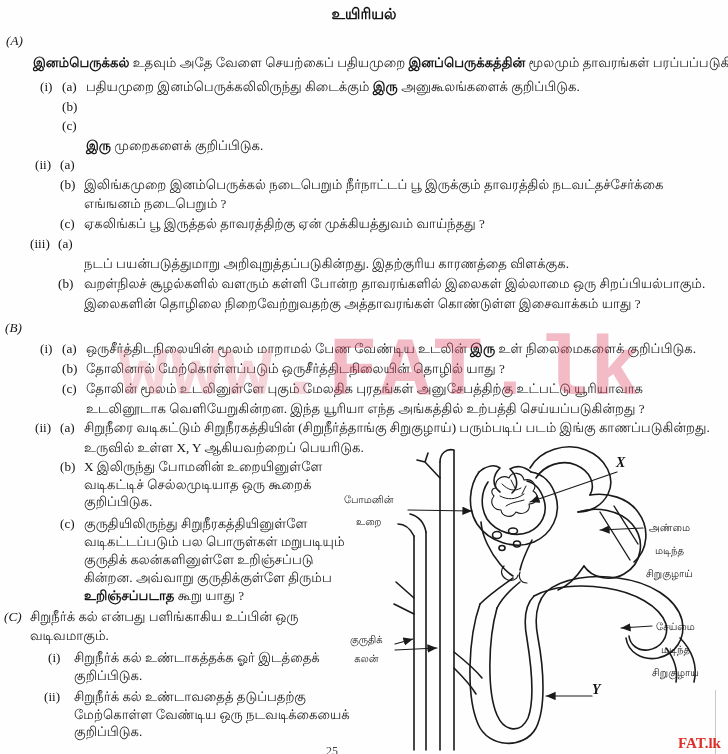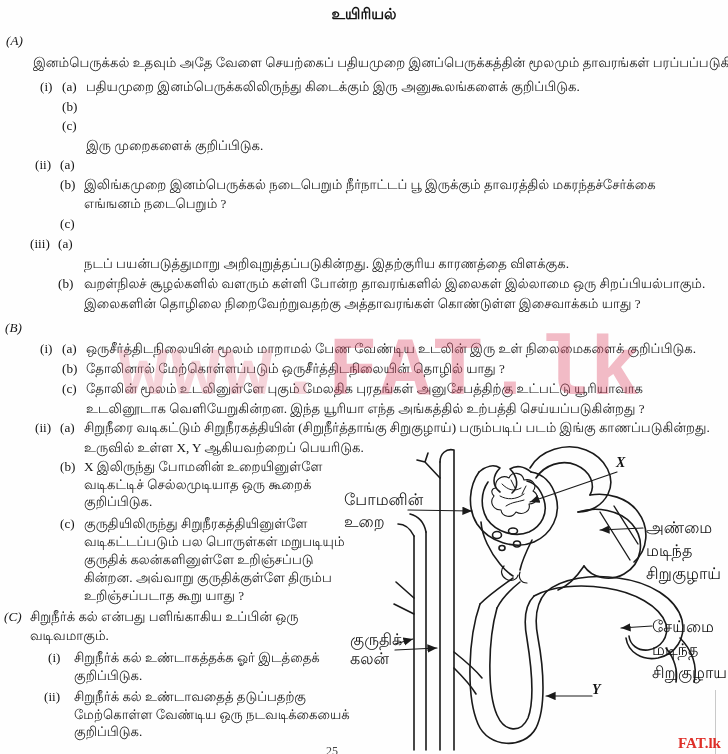--- a/index.html
+++ b/index.html
@@ -7,22 +7,22 @@
     width:728px;height:754px;position:relative;overflow:hidden;
     background:#fefefe;color:#141414;
     font-family:"Liberation Serif", serif;
   }
   .title{position:absolute;left:0;top:6px;width:728px;text-align:center;
          font-size:15px;font-weight:bold;}
   .ln{position:absolute;left:0;top:0;width:728px;height:19px;
       font-size:13.2px;white-space:nowrap;}
   .at{position:absolute;top:0;white-space:nowrap;}
   .it{font-style:italic;}
-  b{font-weight:400;margin-top:24px;}
-  .lbl{position:absolute;font-size:16px;white-space:nowrap;z-index:4;}
+  b{font-weight:700;margin-top:24px;}
+  .lbl{position:absolute;font-size:10px;white-space:nowrap;z-index:4;text-align:center;}
   .lbl div{white-space:nowrap;}
   .xy{position:absolute;font-size:14px;font-style:italic;font-weight:600;z-index:4;}
   .wm{position:absolute;left:118px;top:330px;z-index:9;pointer-events:none;
       font-family:Liberation Mono, monospace;font-weight:bold;
       font-size:84px;letter-spacing:2px;line-height:1;}
   .wm .p1{color:rgba(229,118,140,0.30);}
   .wm .p2{color:rgba(222,70,100,0.36);}
   .brand{position:absolute;left:678px;top:735px;font-size:15px;font-weight:bold;
          color:#df2f28;z-index:8;}
   .pg{position:absolute;left:326px;top:744px;font-size:12px;color:#444;}
@@ -56,27 +56,28 @@
 <div class="ln" style="top:138px">
   <span class="at" style="left:86px"><b>இரு</b><span> முறைகளைக் குறிப்பிடுக.</span></span>
 </div>
 
 <div class="ln" style="top:157px">
   <span class="at" style="left:35px">(ii)</span>
   <span class="at" style="left:60px">(a)</span>
 </div>
 <div class="ln" style="top:177px">
   <span class="at" style="left:60px">(b)</span>
-  <span class="at" style="left:84px">இலிங்கமுறை இனம்பெருக்கல் நடைபெறும் நீர்நாட்டப் பூ இருக்கும் தாவரத்தில் மகரந்தச்சேர்க்கை</span>
+  <span class="at" style="left:84px">இலிங்கமுறை இனம்பெருக்கல் நடைபெறும் நீர்நாட்டப் பூ இருக்கும் தாவரத்தில் நடவட்தச்சேர்க்கை</span>
 </div>
 <div class="ln" style="top:196px">
   <span class="at" style="left:84px">எங்ஙனம் நடைபெறும் ?</span>
 </div>
 <div class="ln" style="top:216px">
   <span class="at" style="left:60px">(c)</span>
+  <span class="at" style="left:84px">ஏகலிங்கப் பூ இருத்தல் தாவரத்திற்கு ஏன் முக்கியத்துவம் வாய்ந்தது ?</span>
 </div>
 
 <div class="ln" style="top:236px">
   <span class="at" style="left:30px">(iii)</span>
   <span class="at" style="left:58px">(a)</span>
 </div>
 <div class="ln" style="top:256px">
   <span class="at" style="left:84px">நடப் பயன்படுத்துமாறு அறிவுறுத்தப்படுகின்றது. இதற்குரிய காரணத்தை விளக்குக.</span>
 </div>
 <div class="ln" style="top:276px">

